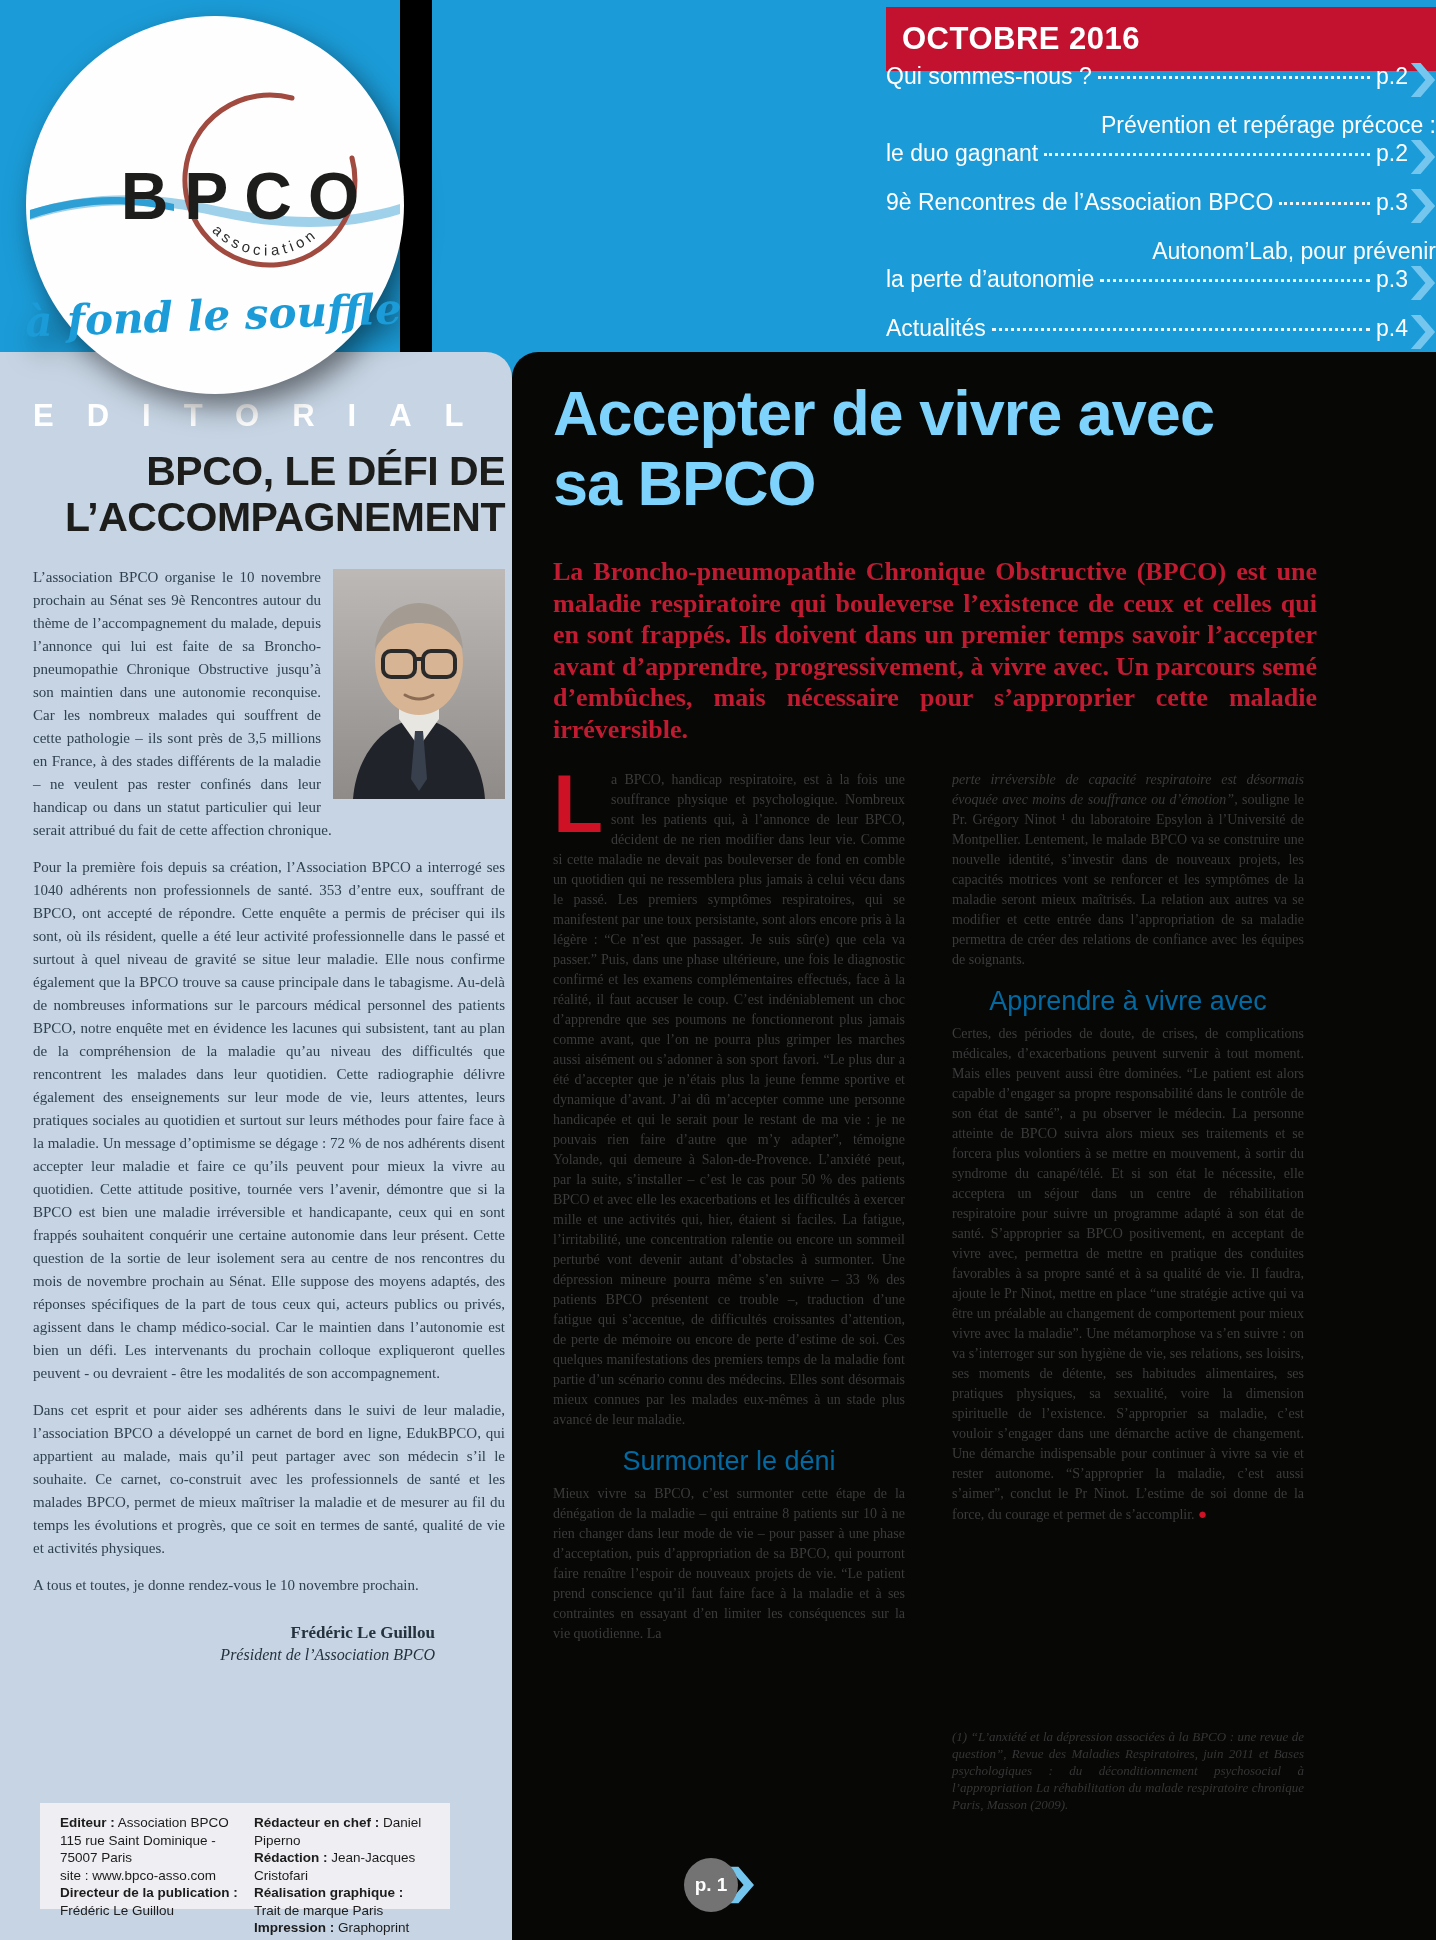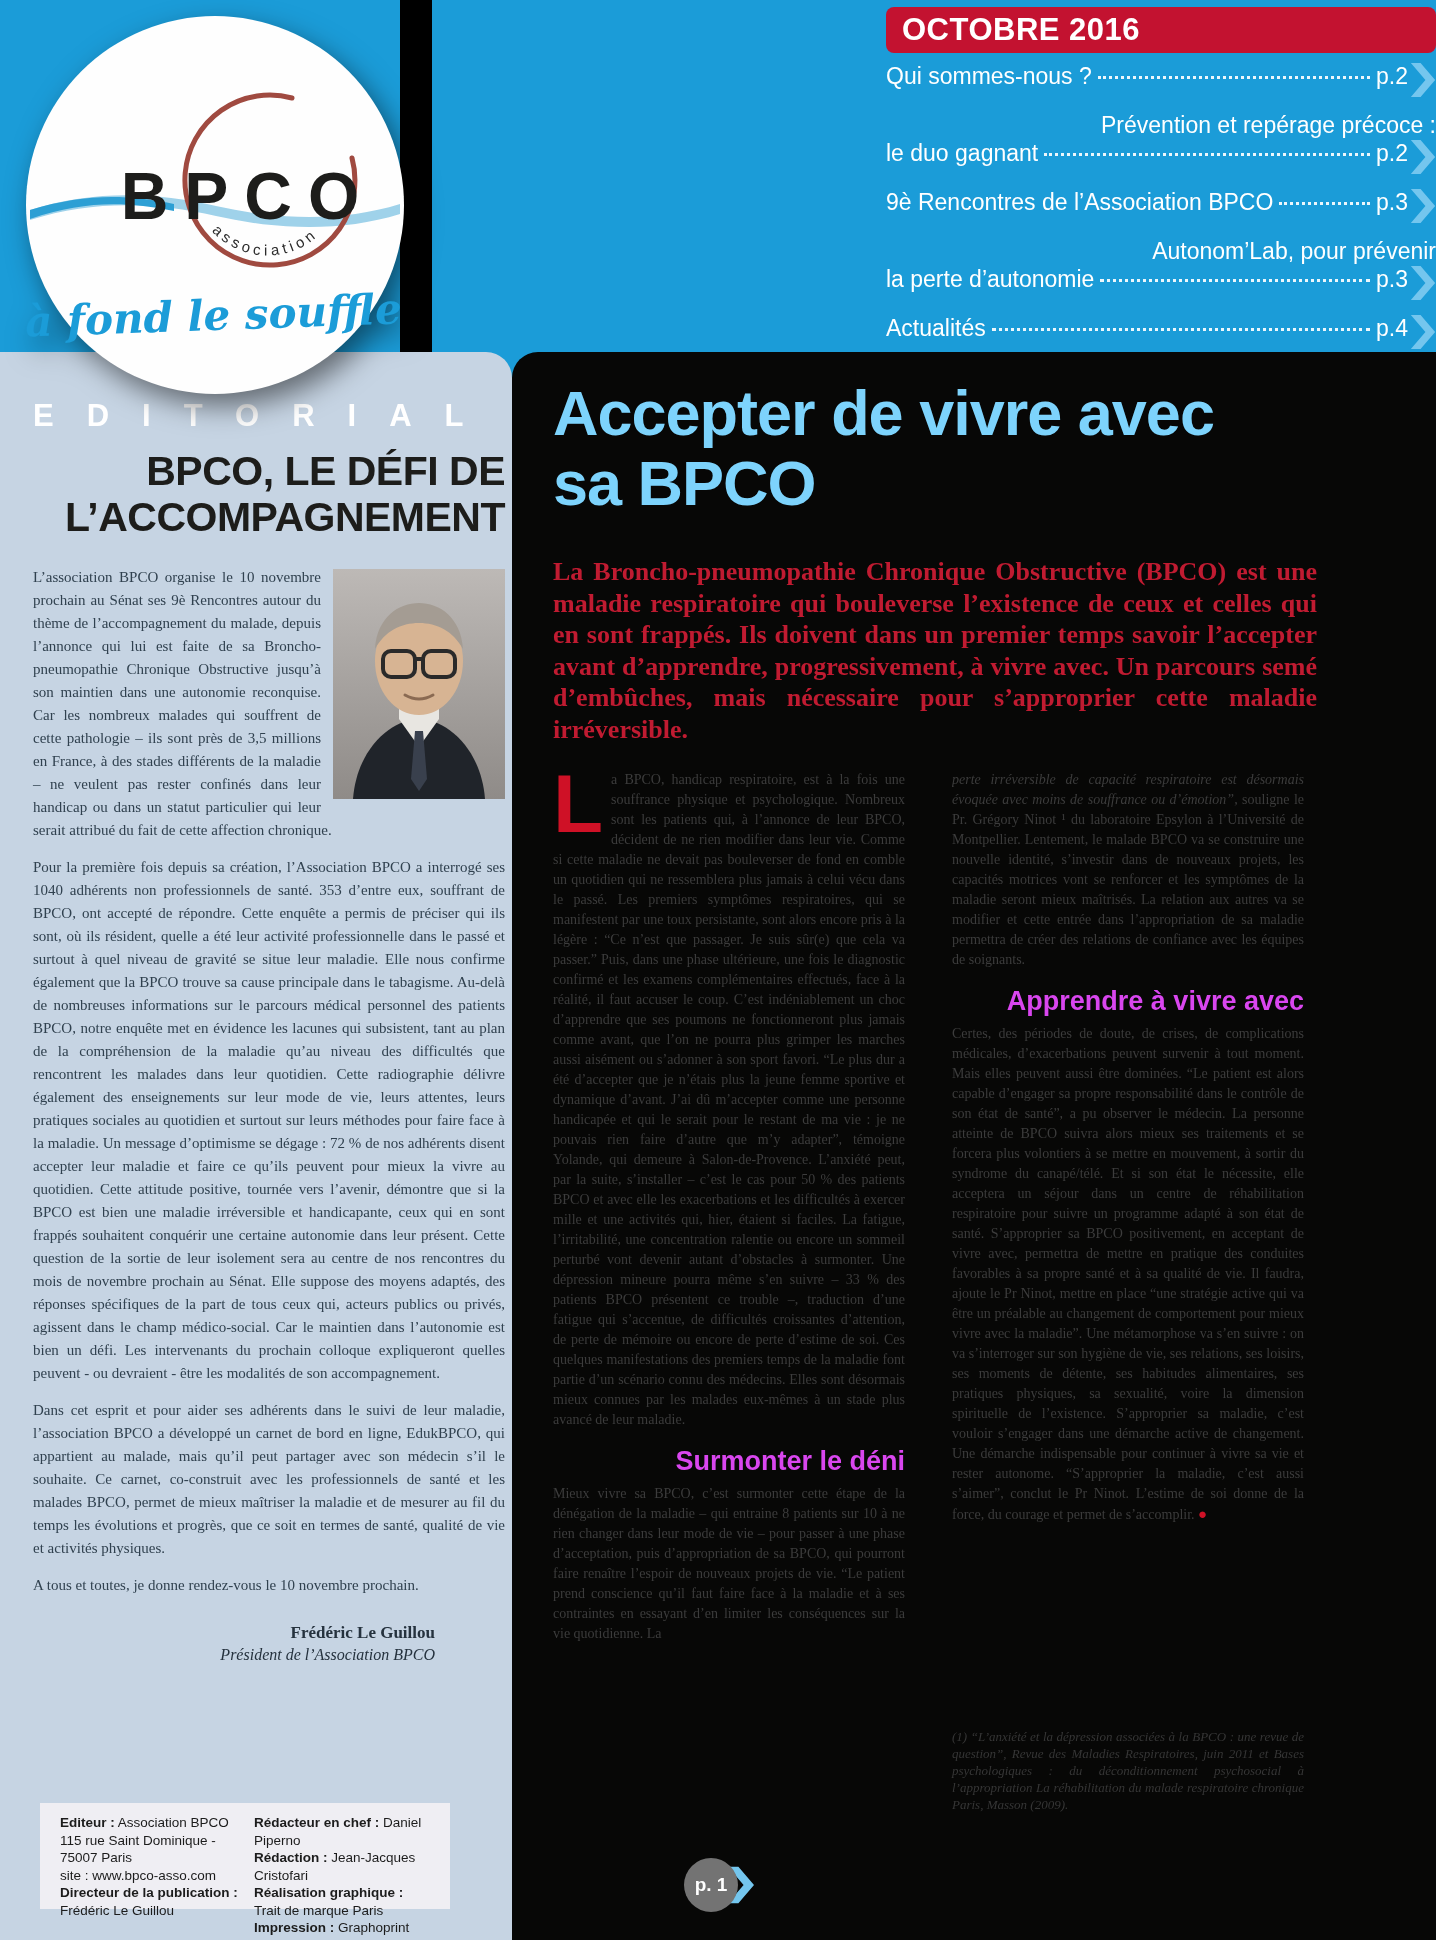--- a/index.html
+++ b/index.html
@@ -10,22 +10,22 @@
   .band-left{position:absolute;left:0;top:0;width:400px;height:352px;background:#1b9cd8;z-index:1;}
   .band-right{position:absolute;left:432px;top:0;width:1004px;height:400px;background:#1b9cd8;z-index:1;}
 
   
   .black-panel{position:absolute;left:512px;top:352px;width:924px;height:1588px;background:#070706;
                border-top-left-radius:26px;z-index:2;}
   .editorial-panel{position:absolute;left:0;top:352px;width:512px;height:1588px;background:#c6d4e3;
                border-top-right-radius:26px;z-index:3;}
 
   
-  .issue-banner{position:absolute;left:886px;top:7px;width:550px;height:46px;background:#c31230;z-index:4;
-                display:flex;align-items:center;border-radius:8px;}
+  .issue-banner{position:absolute;left:886px;top:7px;width:550px;height:64px;background:#c31230;z-index:4;
+                display:flex;align-items:center;}
   .issue-banner span{color:#fff;font-size:31px;font-weight:bold;letter-spacing:.5px;padding-left:16px;}
   .toc{position:absolute;left:886px;top:62px;width:550px;z-index:4;color:#fff;}
   .toc-item{margin-bottom:15px;text-align:right;}
   .toc-line1{font-size:23px;line-height:28px;font-weight:400;}
   .toc-row{display:flex;align-items:baseline;font-size:23px;line-height:28px;}
   .toc-dots{flex:1;margin:0 6px;border-bottom:3px dotted rgba(255,255,255,.92);transform:translateY(-5px);}
   .toc-page{font-size:23px;}
   .chev{width:26px;height:34px;align-self:center;transform:translateY(1px);margin-left:2px;flex:none;}
 
   
@@ -56,22 +56,22 @@
             font-size:63px;line-height:70px;font-weight:bold;letter-spacing:-1px;}
   .intro{position:absolute;left:553px;top:556px;width:764px;z-index:4;color:#c01b31;
          font-family:"Liberation Serif",serif;font-weight:bold;font-size:26px;line-height:31.5px;text-align:justify;}
   .col{position:absolute;top:770px;width:352px;z-index:4;font-family:"Liberation Serif",serif;
        font-size:14px;line-height:20px;color:#3c3c3c;text-align:justify;max-height:1120px;overflow:hidden;}
   .col-left{left:553px;}
   .col-right{left:952px;}
   .col p{margin:0;}
   .dropcap{float:left;color:#cf1126;font-family:"Liberation Sans",sans-serif;font-weight:bold;
            font-size:82px;line-height:60px;height:58px;margin:4px 8px 0 0;}
-  .subhead{font-family:"Liberation Sans",sans-serif;font-weight:bold;font-size:27px;line-height:30px;
-           color:#d946ef;margin:16px 0 8px 0;text-align:right;}
+  .subhead{font-family:"Liberation Sans",sans-serif;font-weight:normal;font-size:27px;line-height:30px;
+           color:#0369a1;margin:16px 0 8px 0;text-align:center;}
   .it{font-style:italic;}
   .end-mark{color:#cf1126;font-size:15px;}
   .footnote{position:absolute;left:952px;top:1728px;width:352px;z-index:4;font-family:"Liberation Serif",serif;
             font-style:italic;font-size:13px;line-height:17px;color:#363636;text-align:justify;}
 
   
   .badge{position:absolute;left:684px;top:1858px;width:84px;height:56px;z-index:4;}
   .badge .bchev{position:absolute;left:44px;top:7px;width:26px;height:40px;}
   .badge .bcircle{position:absolute;left:0;top:0;width:54px;height:54px;border-radius:50%;background:#737373;
             display:flex;align-items:center;justify-content:center;color:#fff;font-weight:bold;font-size:19px;}

